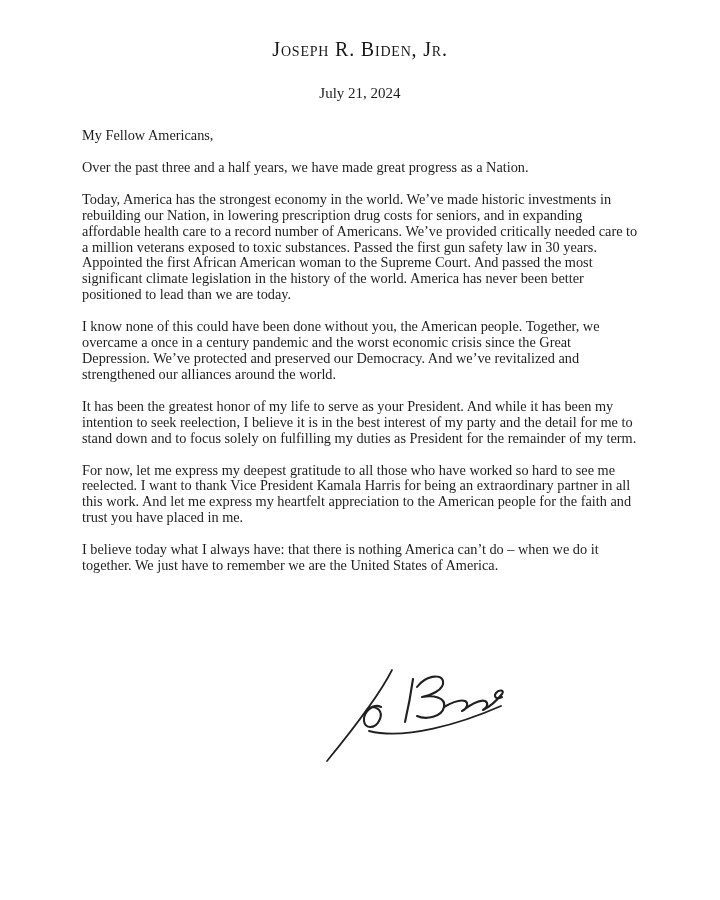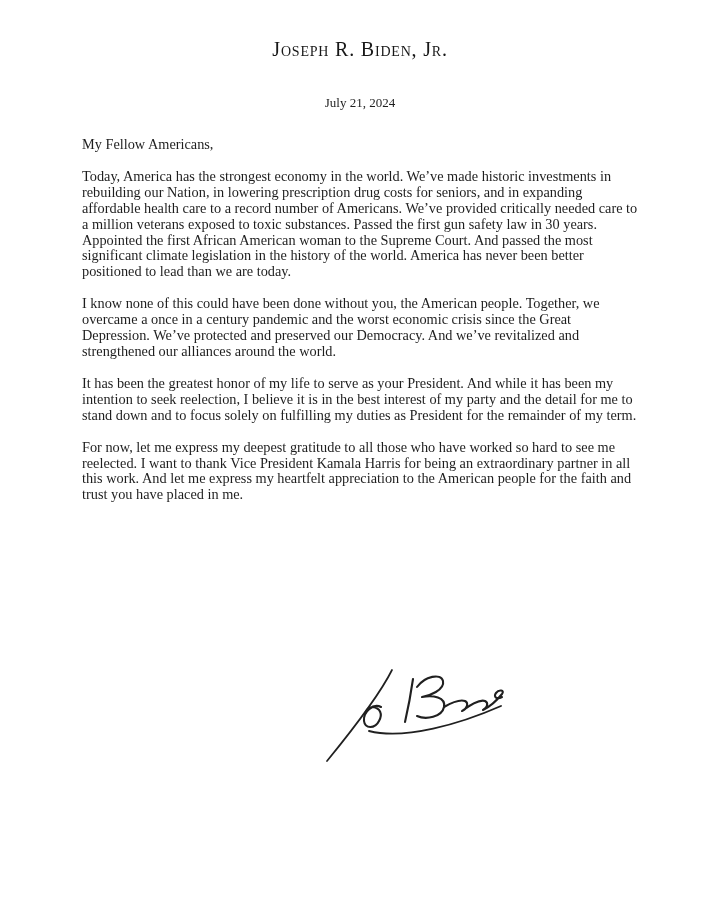--- a/index.html
+++ b/index.html
@@ -18,23 +18,23 @@
   }
   .letterhead {
     margin-top: 38px;
     text-align: center;
     font-size: 20px;
     font-variant: small-caps;
     letter-spacing: 0.8px;
     color: #181818;
   }
   .date-line {
-    margin-top: 34px;
+    margin-top: 24px;
     text-align: center;
-    font-size: 13px;
+    font-size: 15px;
   }
   .body-block {
     margin: 26px 75px 0 82px;
     width: 558px;
     font-size: 14.3px;
     line-height: 15.9px;
     text-align: left;
   }
   .body-block p {
     margin: 0 0 16px 0;
@@ -62,24 +62,26 @@
 <body>
 
 <div class="page">
 
   <div class="letterhead">Joseph R. Biden, Jr.</div>
 
   <div class="date-line">July 21, 2024</div>
 
   <div class="body-block">
     <p>My Fellow Americans,</p>
+    <p>Over the past three and a half years, we have made great progress as a Nation.</p>
     <p>Today, America has the strongest economy in the world. We’ve made historic investments in rebuilding our Nation, in lowering prescription drug costs for seniors, and in expanding affordable health care to a record number of Americans. We’ve provided critically needed care to a million veterans exposed to toxic substances. Passed the first gun safety law in 30 years. Appointed the first African American woman to the Supreme Court. And passed the most significant climate legislation in the history of the world. America has never been better positioned to lead than we are today.</p>
     <p>I know none of this could have been done without you, the American people. Together, we overcame a once in a century pandemic and the worst economic crisis since the Great Depression. We’ve protected and preserved our Democracy. And we’ve revitalized and strengthened our alliances around the world.</p>
     <p>It has been the greatest honor of my life to serve as your President. And while it has been my intention to seek reelection, I believe it is in the best interest of my party and the detail for me to stand down and to focus solely on fulfilling my duties as President for the remainder of my term.</p>
     <p>For now, let me express my deepest gratitude to all those who have worked so hard to see me reelected. I want to thank Vice President Kamala Harris for being an extraordinary partner in all this work. And let me express my heartfelt appreciation to the American people for the faith and trust you have placed in me.</p>
+    <p>I believe today what I always have: that there is nothing America can’t do – when we do it together. We just have to remember we are the United States of America.</p>
   </div>
 
   <div class="signature-wrap" aria-label="handwritten signature">
     <svg viewBox="0 0 205 100" xmlns="http://www.w3.org/2000/svg">
 
       <path class="sig-stroke" stroke-width="1.7" d="M72,6 C62,26 34,64 7,97"></path>
 
       <path class="sig-stroke" stroke-width="2.1" d="M61,43 C53,39 43,48 44,57 C45,65 55,65 59,57 C63,50 60,44 53,43 C49,43 46,46 45,50"></path>
 
       <path class="sig-stroke" stroke-width="2.1" d="M93,15 C91,29 88,45 85,58"></path>

